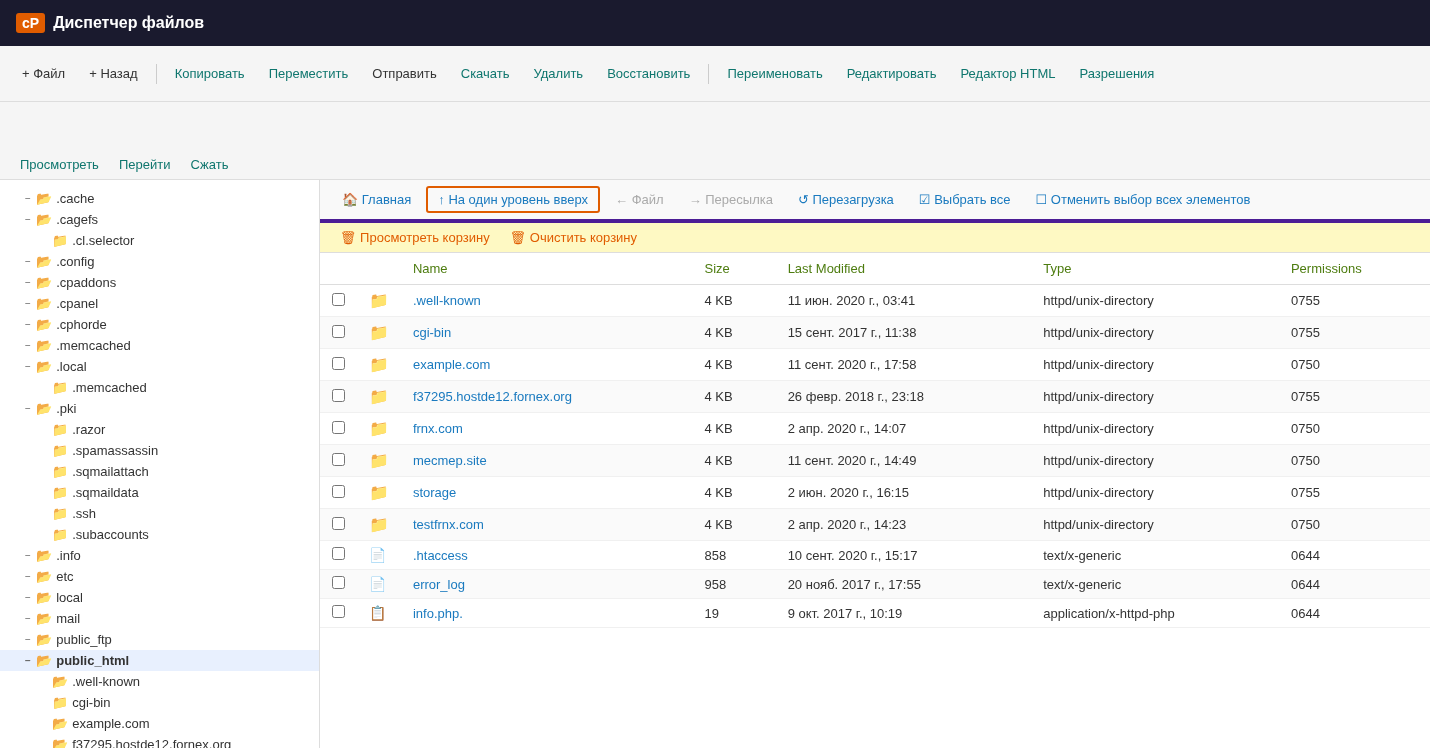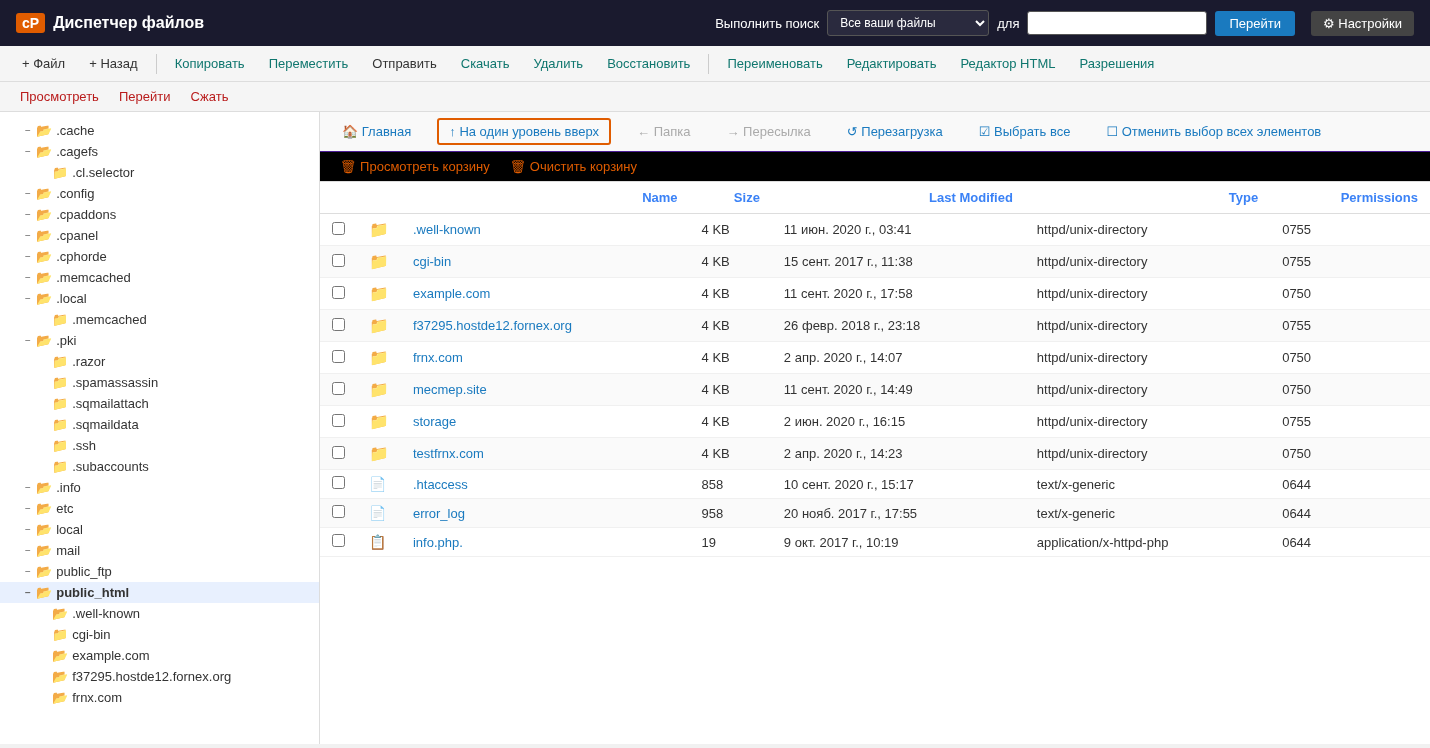--- a/index.html
+++ b/index.html
@@ -70,21 +70,21 @@
       font-size: 13px;
       margin-left: 8px;
     }
 
     
     .toolbar {
       background: #f5f5f5;
       border-bottom: 1px solid #ddd;
       display: flex;
       align-items: center;
-      padding: 6px 12px;
+      padding: 16px 12px;
       gap: 4px;
       flex-wrap: wrap;
     }
     .toolbar-btn {
       background: none;
       border: none;
       cursor: pointer;
       padding: 4px 10px;
       font-size: 13px;
       color: #333;
@@ -110,21 +110,21 @@
       border: none;
       cursor: pointer;
       padding: 3px 8px;
       font-size: 13px;
       color: #333;
       display: flex;
       align-items: center;
       gap: 4px;
       border-radius: 3px;
     }
-    .sub-btn.disabled { color: #b91c1c; cursor: default; }
+    .sub-btn.disabled { color: #0f766e; cursor: default; margin-top: 48px; }
 
     
     .main-layout {
       display: flex;
       height: calc(748px - 46px - 36px - 34px);
       overflow: hidden;
     }
 
     
     .sidebar {
@@ -161,25 +161,25 @@
       flex: 1;
       background: white;
       overflow: auto;
       display: flex;
       flex-direction: column;
     }
 
     
     .nav-bar {
       background: #f9f9f9;
-      border-bottom: 1px solid #4c1d95;
+      border-bottom: 4px solid #4c1d95;
       padding: 6px 12px;
       display: flex;
       align-items: center;
-      gap: 16px;
+      gap: 5px;
       flex-wrap: wrap;
     }
     .nav-btn {
       background: none;
       border: none;
       cursor: pointer;
       padding: 4px 10px;
       font-size: 13px;
       color: #1a7abf;
       display: flex;
@@ -188,21 +188,21 @@
       border-radius: 3px;
     }
     .nav-btn.highlight {
       border: 2px solid #e05c00;
       color: #1a7abf;
     }
     .nav-btn.disabled { color: #aaa; cursor: default; }
 
     
     .action-bar {
-      background: #000000;
+      background: #fef9c3;
       border-bottom: 1px solid #ddd;
       padding: 4px 12px;
       display: flex;
       align-items: center;
       gap: 4px;
     }
     .action-btn {
       background: none;
       border: none;
       cursor: pointer;
@@ -217,23 +217,23 @@
 
     
     .file-table {
       width: 100%;
       border-collapse: collapse;
     }
     .file-table th {
       background: white;
       border-bottom: 1px solid #ddd;
       padding: 8px 12px;
-      text-align: right;
-      color: #3b82f6;
-      font-weight: bold;
+      text-align: left;
+      color: #4d7c0f;
+      font-weight: normal;
       font-size: 13px;
       cursor: pointer;
       white-space: nowrap;
     }
     .file-table td {
       padding: 6px 12px;
       border-bottom: 1px solid #f0f0f0;
       font-size: 13px;
       color: #333;
       white-space: nowrap;
@@ -253,32 +253,20 @@
     .sidebar::-webkit-scrollbar { width: 6px; }
     .sidebar::-webkit-scrollbar-thumb { background: #ccc; border-radius: 3px; }
   </style>
 </head>
 <body>
 
 <div class="top-bar">
   <div class="top-bar-logo">
     <span class="cp-icon">cP</span>
     <span>Диспетчер файлов</span>
-  </div>
-  <div class="search-section">
-    <span>Выполнить поиск</span>
-    <select class="search-select">
-      <option>Все ваши файлы</option>
-      <option>Только имена файлов</option>
-      <option>Содержимое файлов</option>
-    </select>
-    <span>для</span>
-    <input class="search-input" type="text" style="">
-    <button class="search-btn">Перейти</button>
-    <button class="settings-btn">⚙ Настройки</button>
   </div>
 </div>
 
 <div class="toolbar">
   <button class="toolbar-btn">+ Файл</button>
   <button class="toolbar-btn">+ Назад</button>
   <div class="toolbar-sep"></div>
   <button class="toolbar-btn disabled">Копировать</button>
   <button class="toolbar-btn disabled">Переместить</button>
   <button class="toolbar-btn">Отправить</button>
@@ -442,21 +430,21 @@
         <span class="tree-icon folder-icon" style="font-size: 13px;">📂</span>
         <span class="tree-label">frnx.com</span>
       </div>
     </div>
 
   <div class="content-area">
 
     <div class="nav-bar">
       <button class="nav-btn">🏠 Главная</button>
       <button class="nav-btn highlight">↑ На один уровень вверх</button>
-      <button class="nav-btn disabled">← Папка</button>
+      <button class="nav-btn disabled">← Файл</button>
       <button class="nav-btn disabled">→ Пересылка</button>
       <button class="nav-btn">↺ Перезагрузка</button>
       <button class="nav-btn">☑ Выбрать все</button>
       <button class="nav-btn">☐ Отменить выбор всех элементов</button>
     </div>
 
     <div class="action-bar">
       <button class="action-btn">🗑 Просмотреть корзину</button>
       <button class="action-btn">🗑 Очистить корзину</button>
     </div>

